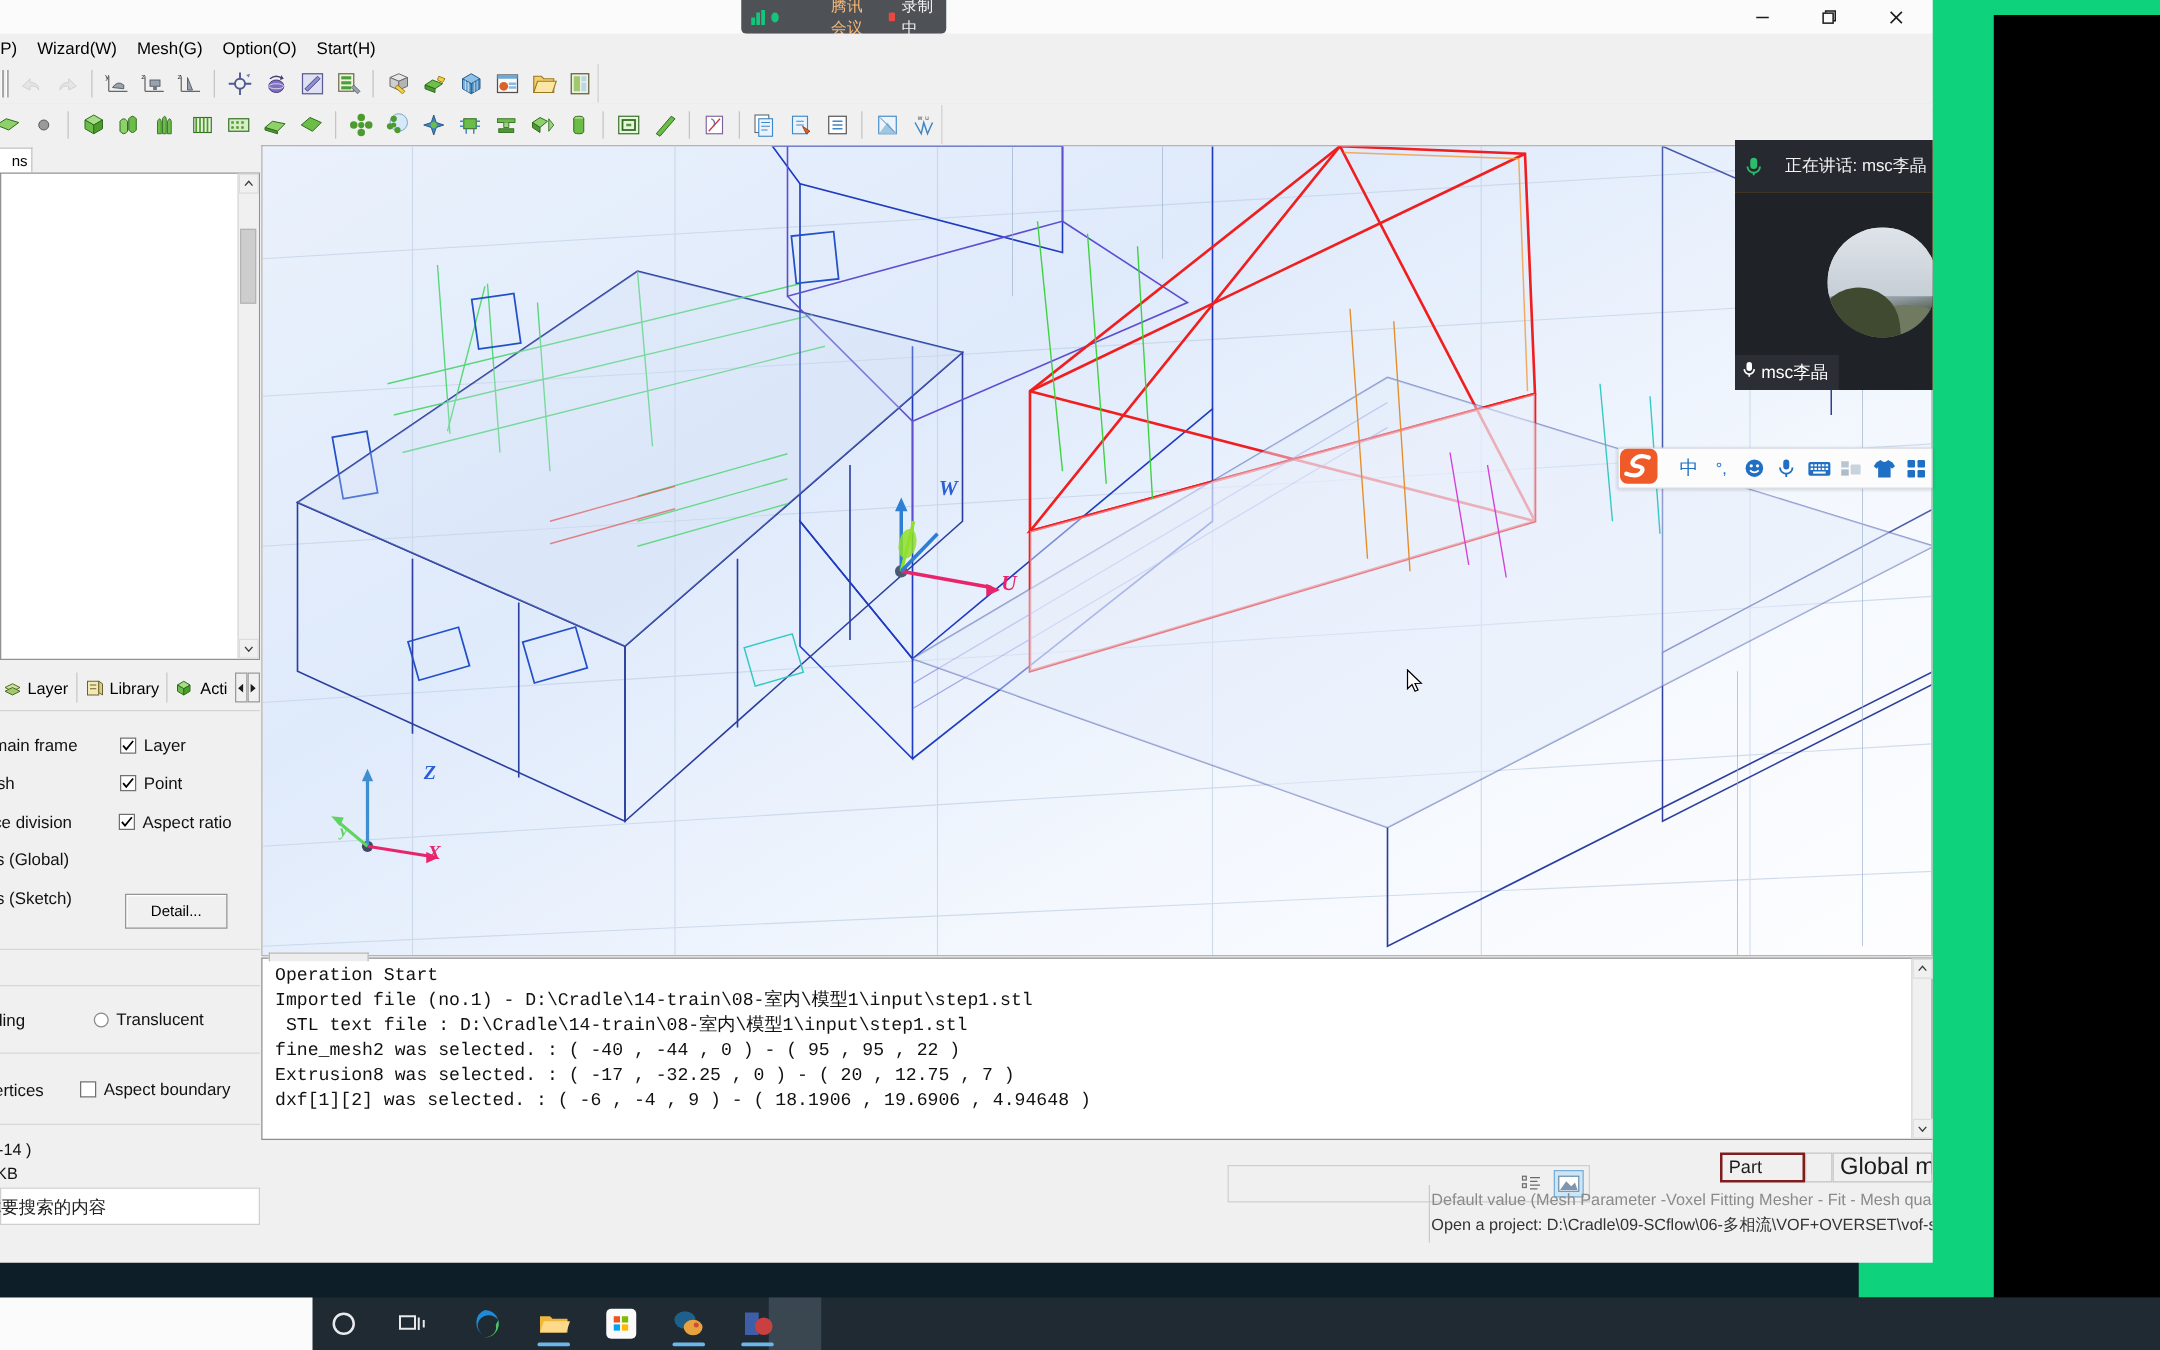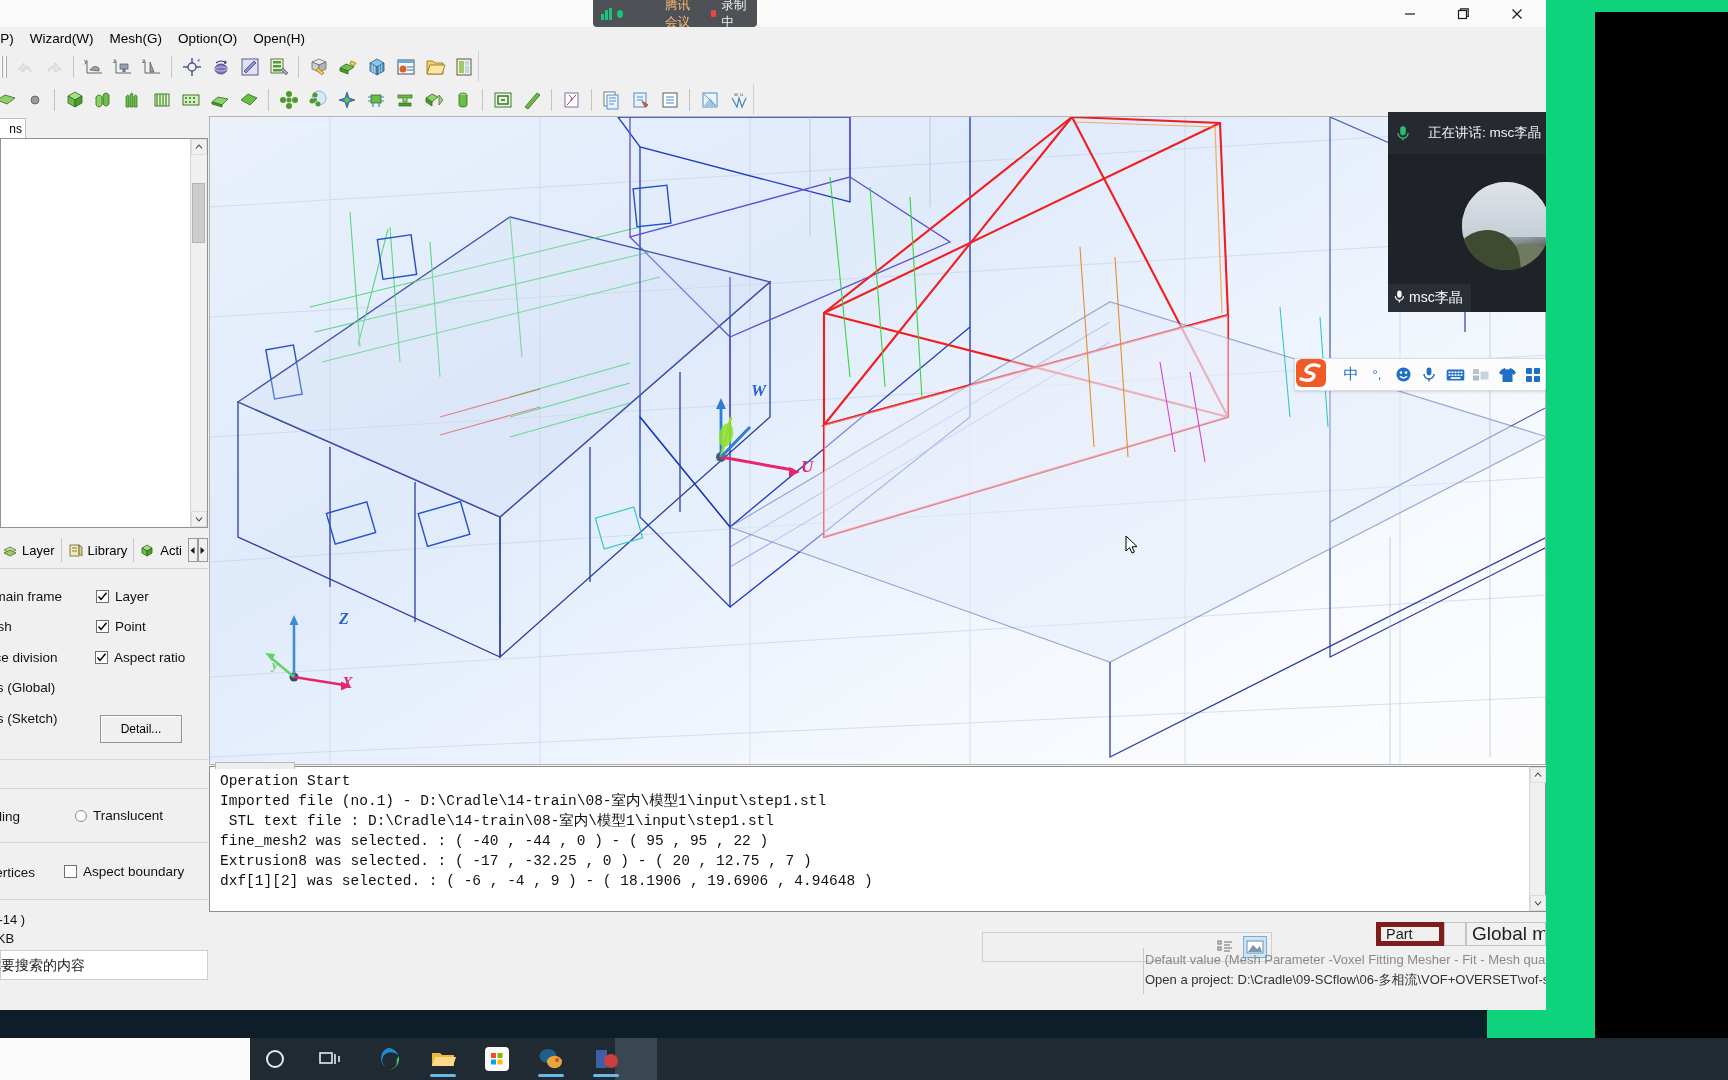--- a/index.html
+++ b/index.html
@@ -111,21 +111,21 @@
   #statusstrip{position:absolute;left:0;top:912px;width:1546px;height:98px;background:#f0f0f0;}
   #ss-left{position:absolute;left:0;top:0;width:208px;height:40px;font-size:13px;color:#111;}
   .ss-line{position:absolute;left:0;font-size:13px;color:#111;white-space:nowrap;}
   #ss-searchbar{position:absolute;left:0;top:38px;width:208px;height:30px;background:#fff;border:1px solid #cfcfcf;box-sizing:border-box;}
   #ss-searchtext{position:absolute;left:-14px;top:6px;font-size:14px;color:#222;white-space:nowrap;}
 
   #ss-midbox{position:absolute;left:982px;top:20px;width:290px;height:30px;background:#f0f0f0;border:1px solid #cfcfcf;box-sizing:border-box;display:flex;align-items:center;justify-content:flex-end;padding-right:4px;gap:5px;}
   .ssicon{width:24px;height:22px;display:flex;align-items:center;justify-content:center;}
   .ssicon.sel{background:#cde6f7;border:1px solid #7aaed6;box-sizing:border-box;}
 
-  #ss-part{position:absolute;left:1376px;top:10px;width:68px;height:24px;background:#f0f0f0;border:5px solid #7f1d1d;box-sizing:border-box;
+  #ss-part{position:absolute;left:1376px;top:10px;width:68px;height:24px;background:#f0f0f0;border:2px solid #7f1d1d;box-sizing:border-box;
     display:flex;align-items:center;padding-left:5px;font-size:14.5px;color:#1c1c1c;}
   #ss-partgap{position:absolute;left:1444px;top:10px;width:22px;height:24px;background:#f0f0f0;border:1px solid #c3c3c3;box-sizing:border-box;}
   #ss-global{position:absolute;left:1466px;top:10px;width:80px;height:24px;background:#f0f0f0;border:1px solid #c3c3c3;box-sizing:border-box;
     display:flex;align-items:center;padding-left:5px;font-size:19px;color:#1c1c1c;white-space:nowrap;overflow:hidden;}
   #ss-log{position:absolute;left:1145px;top:38px;width:401px;height:44px;overflow:hidden;}
   #ss-log .lg{font-size:13px;color:#333;white-space:nowrap;line-height:20px;}
   #ss-log .lg.faded{color:#8a8a8a;}
   #ss-logsep{position:absolute;left:1143px;top:36px;width:1px;height:46px;background:#c9c9c9;}
 
   
@@ -199,21 +199,21 @@
     <span class="mp-text">腾讯会议</span>
     <span class="mp-rec"></span>
     <span class="mp-rec-text">录制中</span>
   </div>
 
   <div id="menubar">
     <div class="mi">t(P)</div>
     <div class="mi">Wizard(W)</div>
     <div class="mi">Mesh(G)</div>
     <div class="mi">Option(O)</div>
-    <div class="mi">Open(H)</div>
+    <div class="mi">Start(H)</div>
   </div>
 
   <div class="toolbar" id="toolbar1">
     <div class="tb-inner">
       <div class="tb-grip"></div>
       <div class="ticon dim">
         <svg width="22" height="22" viewBox="0 0 22 22">
             <path d="M4 13 L10 7 L10 10 Q17 10 17 16 Q15 12 10 13 L10 16 Z" fill="#cfcfcf" stroke="#8e8e8e" stroke-width=".8"></path>
           </svg>
       </div>

